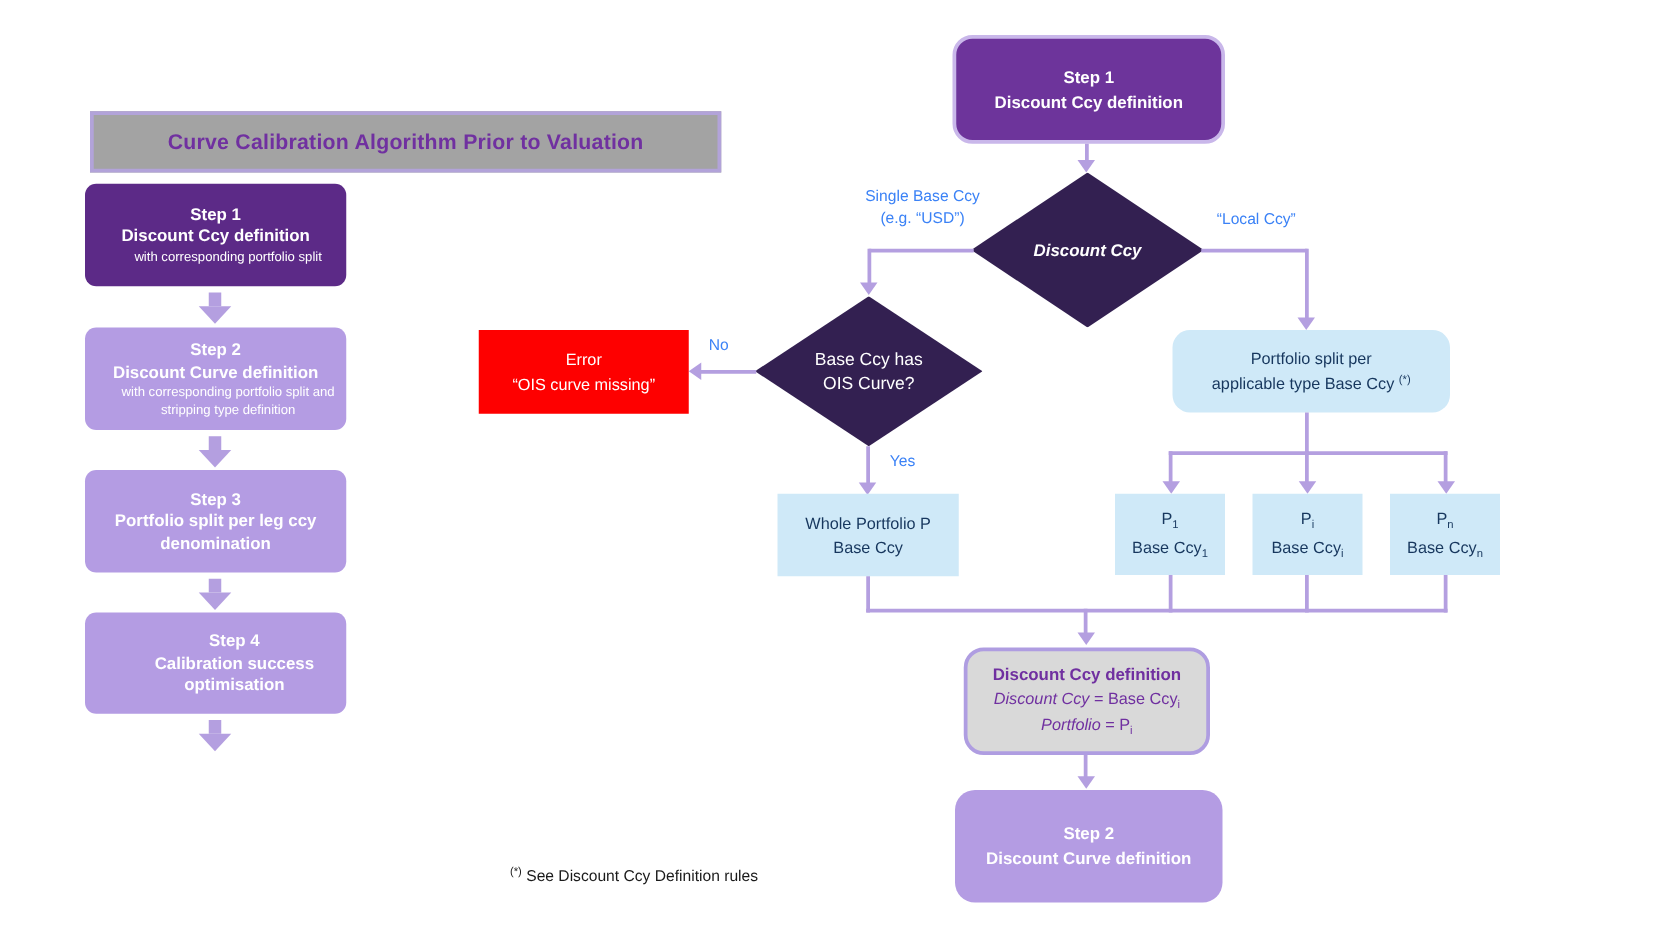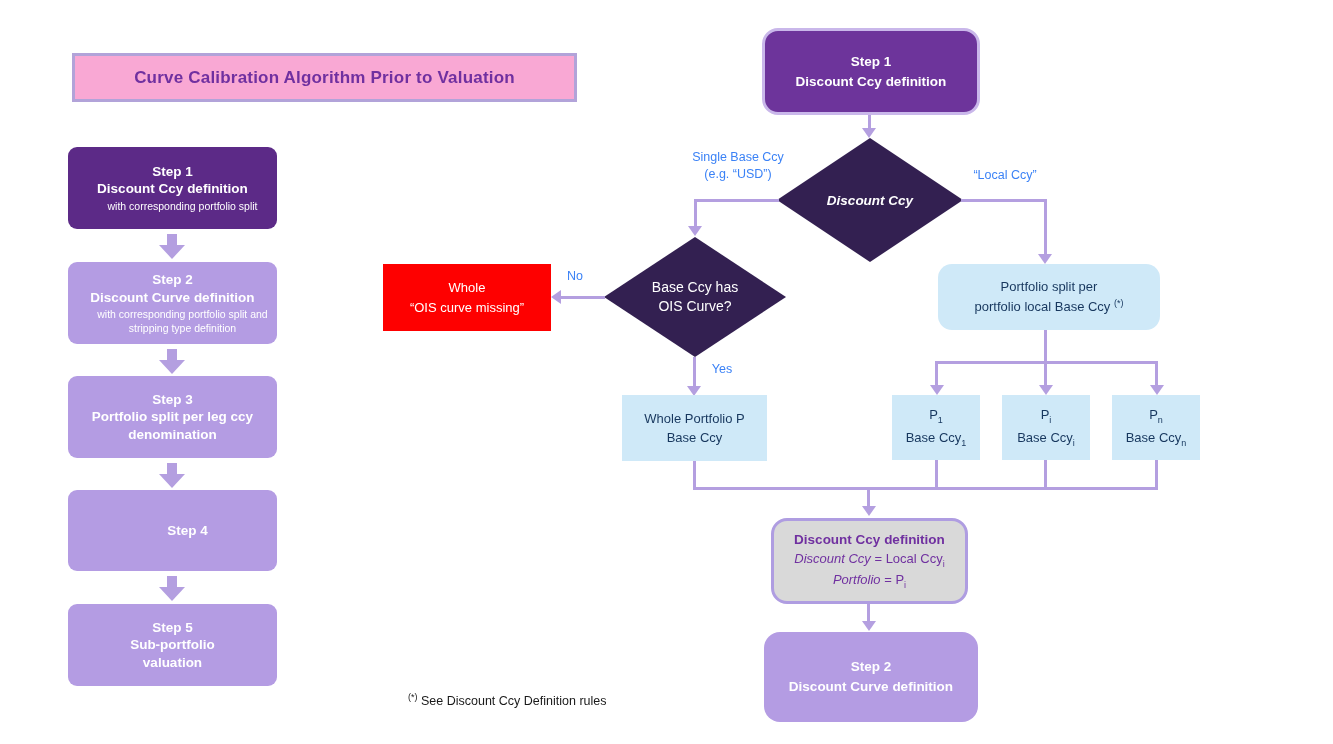--- a/index.html
+++ b/index.html
@@ -3,21 +3,21 @@
 <meta charset="utf-8">
 <style>
   html,body{margin:0;padding:0;background:#ffffff;}
   body{font-family:"Liberation Sans","DejaVu Sans",sans-serif;}
   #canvas{position:relative;width:1333px;height:744px;background:#ffffff;overflow:hidden;}
 
   .box{position:absolute;box-sizing:border-box;display:flex;flex-direction:column;
        align-items:center;justify-content:center;text-align:center;}
 
   
-  .title-box{background:#f9a8d4;border:3px solid #b2a3d9;}
+  .title-box{background:#a3a3a3;border:3px solid #b2a3d9;margin-top:36px;}
   .title-text{color:#7030a0;font-weight:bold;font-size:17px;letter-spacing:.2px;}
 
   
   .step-dark{background:#5c2a87;color:#fff;border-radius:9px;}
   .step-light{background:#b49ce3;color:#fff;border-radius:9px;}
   .step-title{font-weight:bold;font-size:13.5px;line-height:1.3;}
   .step-name{font-weight:bold;font-size:13.5px;line-height:1.3;white-space:pre-line;}
   .step-note{font-size:10.5px;line-height:1.25;white-space:pre-line;margin-top:2px;margin-left:20px;}
 
   
@@ -89,29 +89,25 @@
     <div class="step-title">Step 3</div>
     <div class="step-name">Portfolio split per leg ccy
 denomination</div>
   </div>
   <div class="barrow" style="left:159px;top:463px;">
     <div class="stem"></div>
       <div class="head"></div>
   </div>
   <div class="box step-light" style="left:68px;top:490px;width:209px;height:81px;padding-left:30px;">
     <div class="step-title">Step 4</div>
+    <div class="step-name">Calibration success optimisation</div>
   </div>
   <div class="barrow" style="left:159px;top:576px;">
     <div class="stem"></div>
       <div class="head"></div>
-  </div>
-  <div class="box step-light" style="left:68px;top:604px;width:209px;height:82px;">
-    <div class="step-title">Step 5</div>
-    <div class="step-name">Sub-portfolio
-valuation</div>
   </div>
 
   <div class="box rstep1" style="left:762px;top:28px;width:218px;height:87px;">
     <div class="node-title">Step 1
 Discount Ccy definition</div>
   </div>
 
   <div class="vl" style="left:868px;top:115px;height:14px;"></div>
   <div class="ad" style="left:862px;top:128px;"></div>
 
@@ -130,40 +126,40 @@
   <div class="diamond" style="left:604px;top:237px;width:182px;height:120px;">
     <div class="d-text">Base Ccy has
 OIS Curve?</div>
   </div>
 
   <div class="flabel" style="left:560px;top:268px;width:30px;">No</div>
   <div class="hl" style="left:559px;top:296px;width:46px;"></div>
   <div class="al" style="left:551px;top:290px;"></div>
 
   <div class="box errbox" style="left:383px;top:264px;width:168px;height:67px;">
-    <div>Whole</div>
+    <div>Error</div>
     <div>“OIS curve missing”</div>
   </div>
 
   <div class="flabel" style="left:705px;top:361px;width:34px;">Yes</div>
   <div class="vl" style="left:693px;top:357px;height:30px;"></div>
   <div class="ad" style="left:687px;top:386px;"></div>
 
   <div class="box bluebox" style="left:622px;top:395px;width:145px;height:66px;">
     <div>Whole Portfolio P</div>
     <div>Base Ccy</div>
   </div>
 
   <div class="hl" style="left:961px;top:199px;width:85px;"></div>
   <div class="vl" style="left:1044px;top:199px;height:56px;"></div>
   <div class="ad" style="left:1038px;top:254px;"></div>
 
   <div class="box bluebox rounded" style="left:938px;top:264px;width:222px;height:66px;">
     <div>Portfolio split per</div>
-    <div><span>portfolio local Base Ccy </span><sup>(*)</sup></div>
+    <div><span>applicable type Base Ccy </span><sup>(*)</sup></div>
   </div>
 
   <div class="vl" style="left:1044px;top:330px;height:33px;"></div>
   <div class="hl" style="left:935px;top:361px;width:223px;"></div>
   <div class="vl" style="left:935px;top:361px;height:25px;"></div>
   <div class="vl" style="left:1044px;top:361px;height:25px;"></div>
   <div class="vl" style="left:1155px;top:361px;height:25px;"></div>
   <div class="ad" style="left:930px;top:385px;"></div>
   <div class="ad" style="left:1039px;top:385px;"></div>
   <div class="ad" style="left:1150px;top:385px;"></div>
@@ -184,21 +180,21 @@
   <div class="vl" style="left:693px;top:461px;height:29px;"></div>
   <div class="vl" style="left:935px;top:460px;height:30px;"></div>
   <div class="vl" style="left:1044px;top:460px;height:30px;"></div>
   <div class="vl" style="left:1155px;top:460px;height:30px;"></div>
   <div class="hl" style="left:693px;top:487px;width:465px;"></div>
   <div class="vl" style="left:867px;top:487px;height:21px;"></div>
   <div class="ad" style="left:862px;top:506px;"></div>
 
   <div class="box graybox" style="left:771px;top:518px;width:197px;height:86px;">
     <div class="def-l1">Discount Ccy definition</div>
-    <div class="def-line"><span class="it">Discount Ccy</span><span> = Local Ccy</span><sub>i</sub></div>
+    <div class="def-line"><span class="it">Discount Ccy</span><span> = Base Ccy</span><sub>i</sub></div>
     <div class="def-line"><span class="it">Portfolio</span><span> = P</span><sub>i</sub></div>
   </div>
 
   <div class="vl" style="left:867px;top:604px;height:19px;"></div>
   <div class="ad" style="left:862px;top:621px;"></div>
 
   <div class="box rstep2" style="left:764px;top:632px;width:214px;height:90px;">
     <div class="node-title">Step 2
 Discount Curve definition</div>
   </div>

